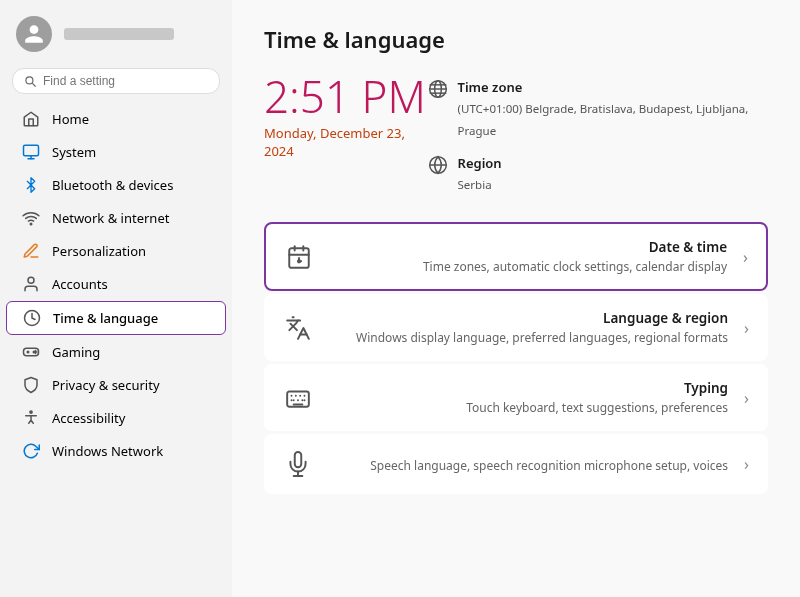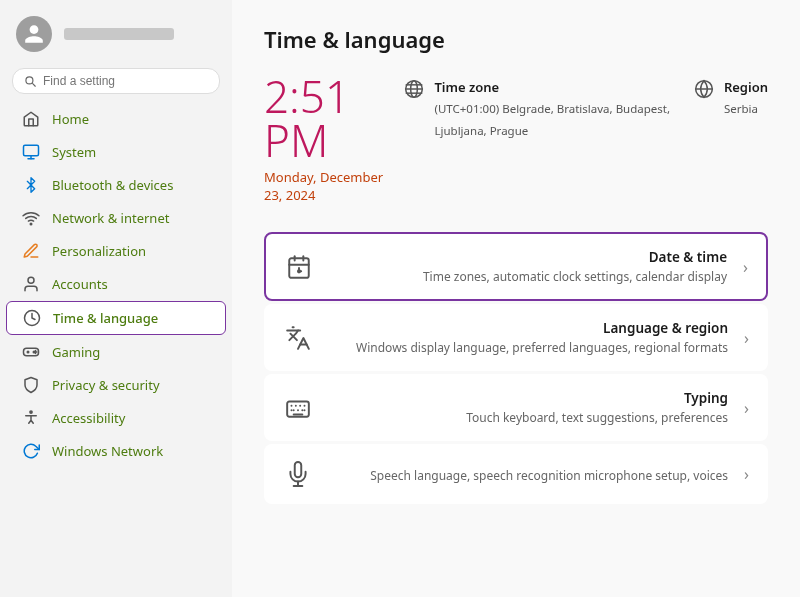--- a/index.html
+++ b/index.html
@@ -84,21 +84,21 @@
 
     .nav-item {
       display: flex;
       align-items: center;
       gap: 12px;
       padding: 7px 16px;
       cursor: pointer;
       border-radius: 6px;
       margin: 1px 6px;
       font-size: 13px;
-      color: #4d7c0f;
+      color: #000000;
     }
 
     .nav-item.active {
       background: #fff;
       font-weight: 500;
       border: 1.5px solid #7a35a0;
     }
 
     .nav-icon {
       width: 18px;
@@ -139,21 +139,21 @@
     }
 
     .time-left .current-date {
       font-size: 13px;
       color: #c2410c;
       margin-top: 6px;
     }
 
     .time-right {
       display: flex;
-      flex-direction: row;
+      flex-direction: column;
       gap: 14px;
       align-items: flex-start;
       padding-top: 4px;
       justify-content: center;
     }
 
     .time-info-row {
       display: flex;
       align-items: flex-start;
       gap: 10px;

